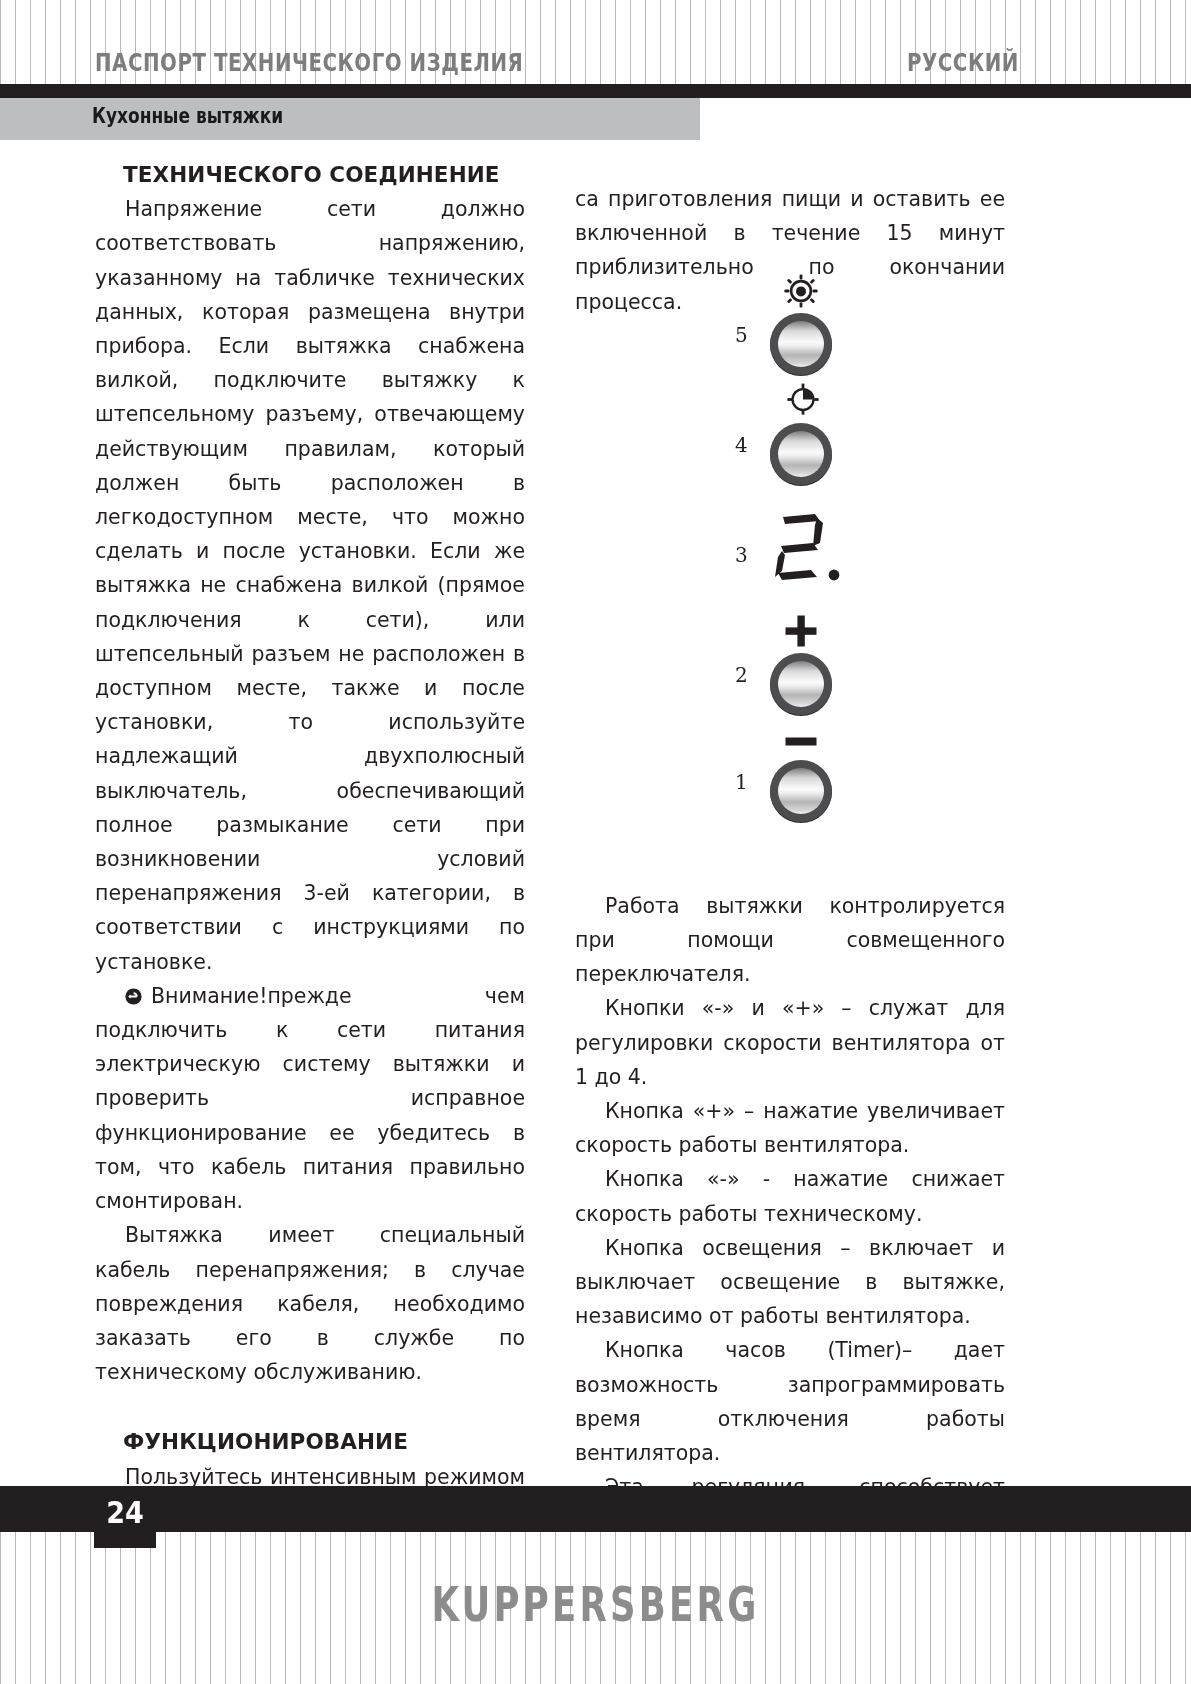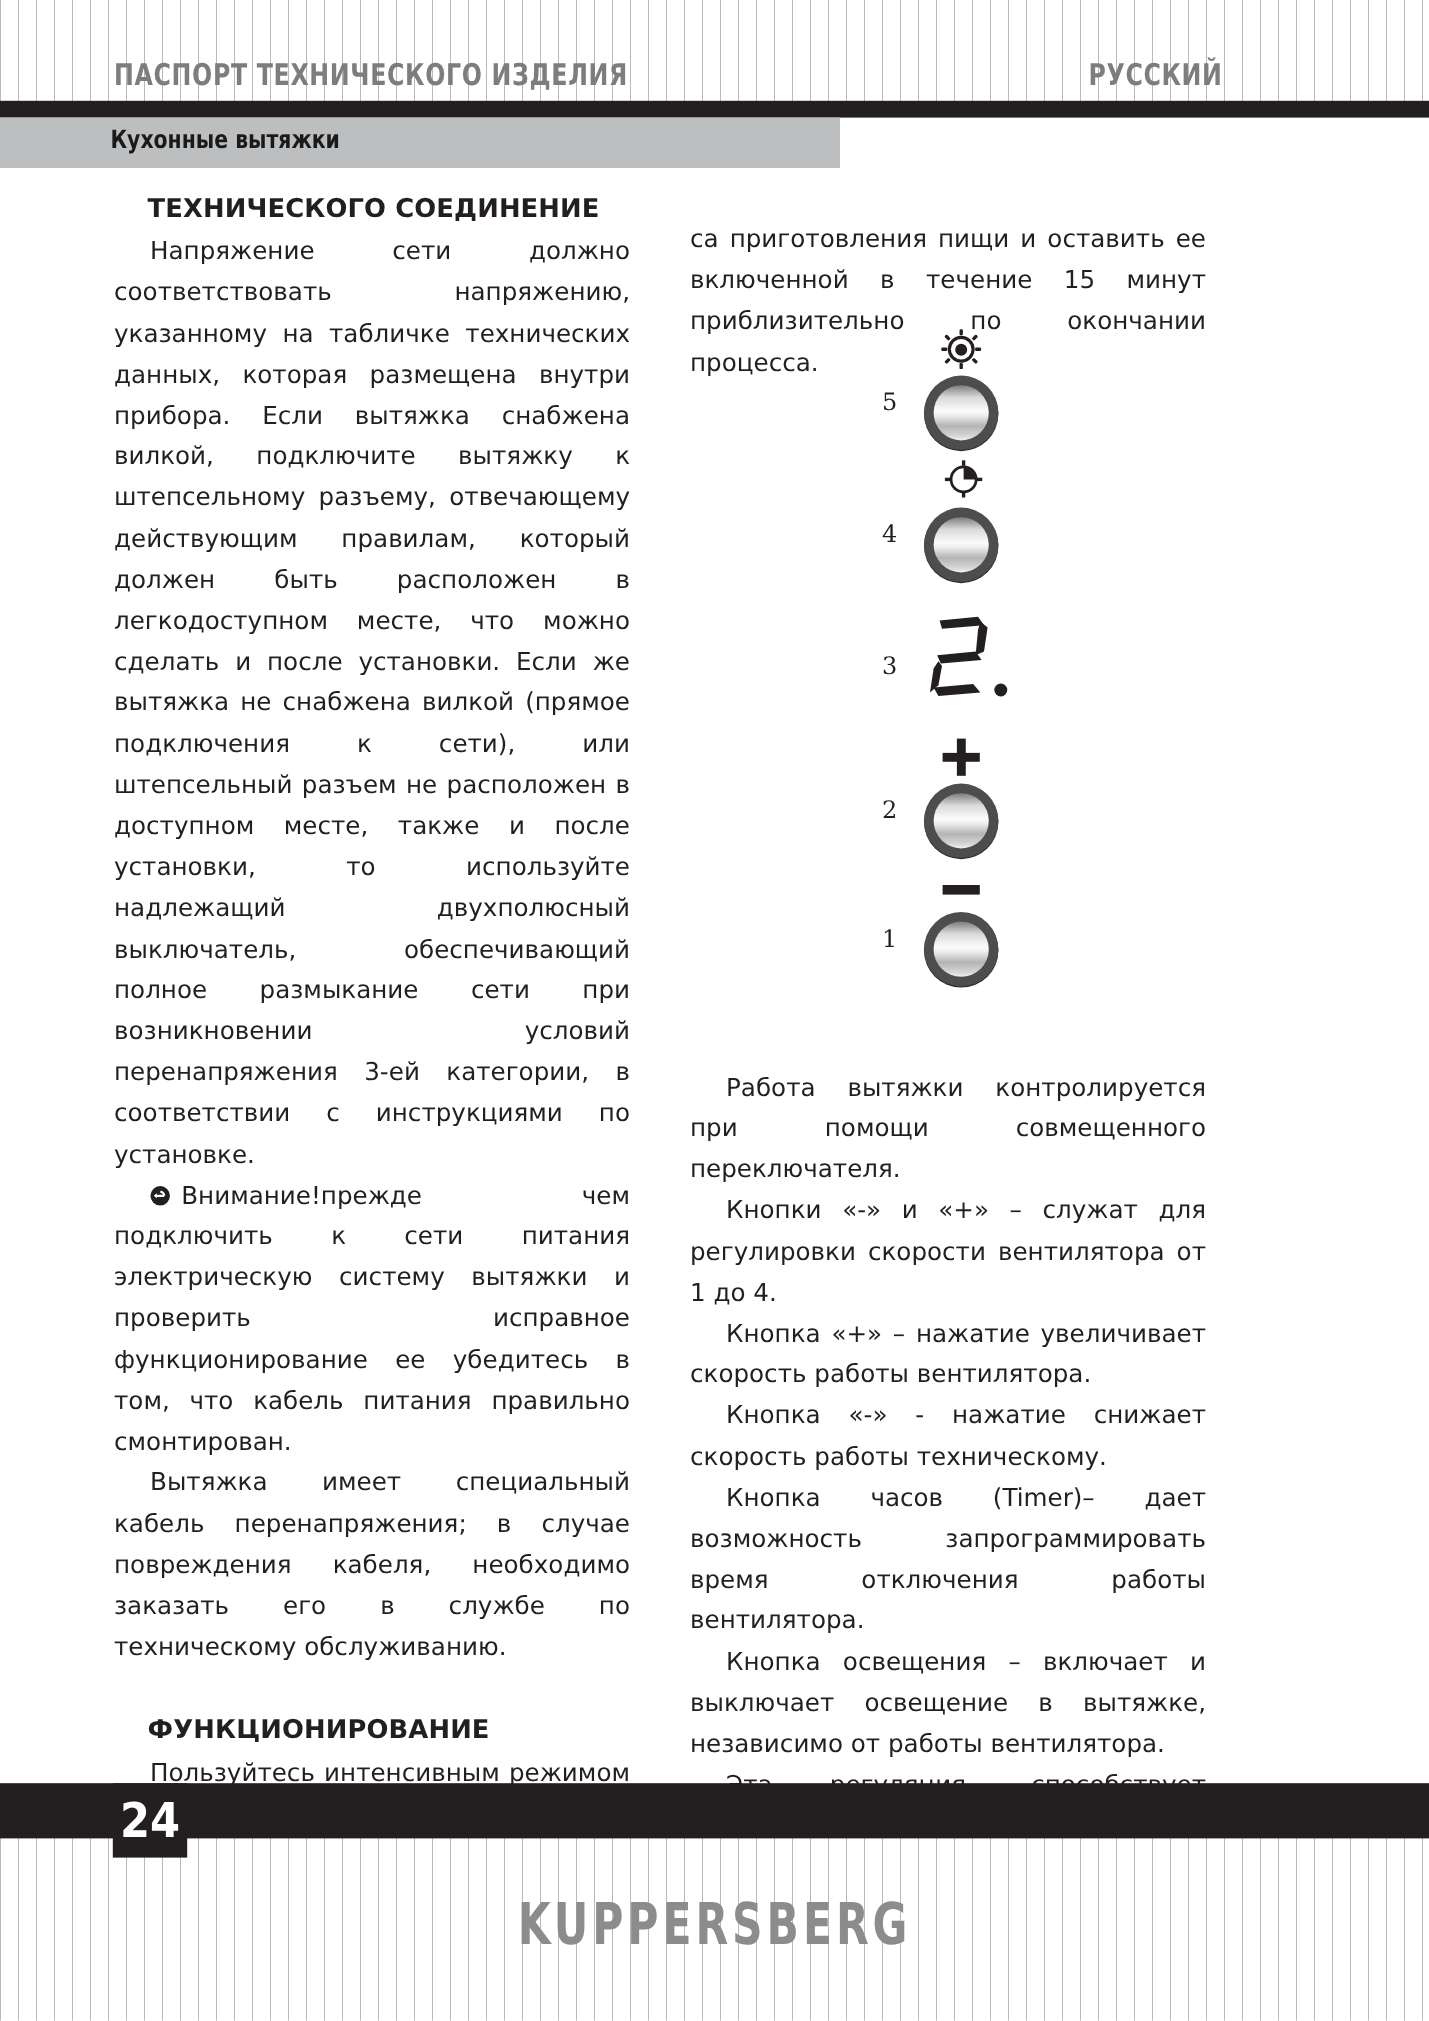--- a/index.html
+++ b/index.html
@@ -143,21 +143,21 @@
     background:#231f20;
   }
   #page-num-box{
     position:absolute;top:1486px;left:94px;width:62px;height:62px;
     background:#231f20;
   }
   #page-number{
     position:absolute;top:1495px;left:94px;width:62px;
     text-align:center;
     font-family:"DejaVu Sans Condensed","Liberation Sans Narrow","Liberation Sans",sans-serif;
-    font-weight:bold;font-size:40px;color:#ffffff;
+    font-weight:bold;font-size:30px;color:#ffffff;
   }
   #brand{
     position:absolute;top:1576px;left:0;width:1191px;
     text-align:center;
     font-family:"DejaVu Sans Condensed","Liberation Sans Narrow","Liberation Sans",sans-serif;
     font-weight:bold;
     font-size:48px;
     letter-spacing:4px;
     color:#8c8c8c;
     transform:scaleX(0.82);
@@ -207,23 +207,23 @@
   <div style="height:570px"></div>
 
   <p class="para">Работа вытяжки контролируется при помощи совмещенного переключателя.</p>
 
   <p class="para">Кнопки «-» и «+» – служат для регулировки скорости вентилятора от 1 до 4.</p>
 
   <p class="para"><span class="bold">Кнопка «+» – </span><span>нажатие увеличивает скорость работы вентилятора.</span></p>
 
   <p class="para">Кнопка «-» - нажатие снижает скорость работы техническому.</p>
 
+  <p class="para">Кнопка освещения – включает и выключает освещение в вытяжке, независимо от работы вентилятора.</p>
+
   <p class="para">Кнопка часов (Timer)– дает возможность запрограммировать время отключения работы вентилятора.</p>
-
-  <p class="para">Кнопка освещения – включает и выключает освещение в вытяжке, независимо от работы вентилятора.</p>
 
   <p class="para">Эта регуляция, способствует подбору оптимальной скорости вентилятора при минимальной его шумности.</p>
 </div>
 
 <div id="panel-figure">
 
   <div class="icon-above" style="left:208px;top:8px;">
     <svg width="36" height="36" viewBox="0 0 36 36" aria-hidden="true">
       <g fill="#231f20">
         <circle cx="18" cy="18" r="11.2" fill="#231f20"></circle>

